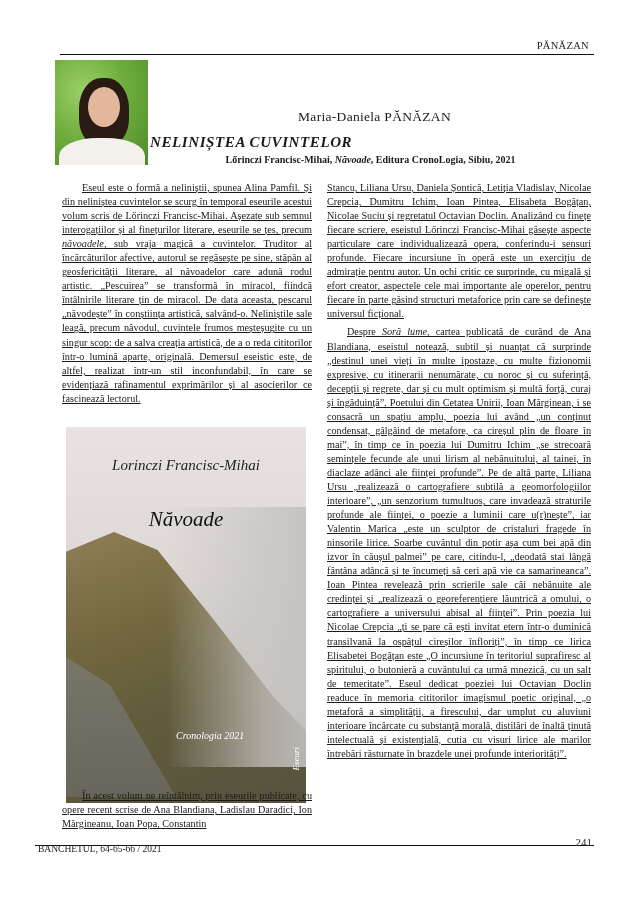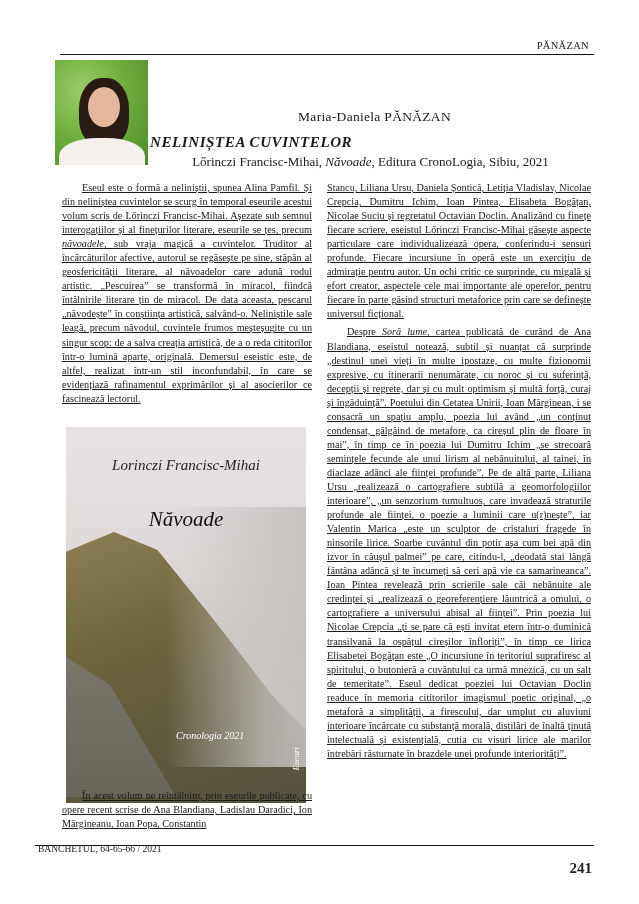--- a/index.html
+++ b/index.html
@@ -7,21 +7,21 @@
          font-family: "Liberation Serif", "DejaVu Serif", serif; color: #1a1a1a; }
   .section-label { position: absolute; right: 50px; top: 40px; font-size: 10.5px; letter-spacing: 0.3px; color: #222; }
   .rule-top { position: absolute; left: 60px; right: 45px; top: 54px; border-top: 1.6px solid #111; }
   .author-photo { position: absolute; left: 55px; top: 60px; width: 93px; height: 105px; overflow: hidden;
                   background: radial-gradient(ellipse at 30% 30%, #9ccf6a 0%, #6fae3c 45%, #4f8a2a 100%); }
   .author-photo .hair { position: absolute; left: 24px; top: 18px; width: 50px; height: 68px; border-radius: 45% 45% 40% 40%; background: #2a1a14; }
   .author-photo .face { position: absolute; left: 33px; top: 27px; width: 32px; height: 40px; border-radius: 50%; background: #e2b79b; }
   .author-photo .shirt { position: absolute; left: 4px; top: 78px; width: 86px; height: 40px; border-radius: 45% 45% 0 0; background: #f4f1ec; }
   .author-name { position: absolute; left: 150px; right: 40px; top: 109px; text-align: center; font-size: 13.5px; letter-spacing: 0.3px; }
   .article-title { position: absolute; left: 150px; right: 40px; top: 134px; text-align: left; font-size: 15px; font-weight: bold; font-style: italic; letter-spacing: 0.6px; }
-  .article-subtitle { position: absolute; left: 150px; right: 48px; top: 154px; text-align: center; font-size: 13px; font-weight: normal; }
+  .article-subtitle { position: absolute; left: 150px; right: 48px; top: 154px; text-align: center; font-size: 10px; font-weight: bold; }
   .col { position: absolute; font-size: 10.2px; line-height: 14.05px; text-align: justify; hyphens: manual; }
   .col p { margin: 0; text-indent: 20px; text-decoration: underline; }
   .col-left-1 { left: 62px; top: 181px; width: 250px; }
   .col-left-2 { left: 62px; top: 789px; width: 250px; }
   .col-right { left: 327px; top: 181px; width: 264px; }
   .col-right p + p { margin-top: 4px; }
   .book-cover { position: absolute; left: 66px; top: 427px; width: 240px; height: 376px; overflow: hidden;
                 background: linear-gradient(180deg, #e8e3e2 0%, #ddd8d6 40%, #c9c6c4 70%, #bdb9b6 100%); }
   .book-cover .mountain { position: absolute; left: -10px; top: 105px; width: 290px; height: 300px;
                 background: linear-gradient(160deg, #8a7a4f 0%, #6d6238 30%, #5b5634 55%, #4d4a3a 100%);
@@ -29,21 +29,21 @@
   .book-cover .haze { position: absolute; right: 0; top: 80px; width: 140px; height: 260px;
                 background: linear-gradient(90deg, rgba(210,206,204,0) 0%, rgba(200,196,194,0.75) 70%, rgba(195,192,190,0.9) 100%); }
   .book-cover .path { position: absolute; left: 0; top: 230px; width: 110px; height: 140px;
                 background: linear-gradient(180deg, #7a776e 0%, #6a675f 100%); clip-path: polygon(0 0, 40% 20%, 100% 100%, 0 100%); opacity: 0.9; }
   .cover-author { position: absolute; left: 0; right: 0; top: 30px; text-align: center; font-size: 15px; font-style: italic; color: #222; }
   .cover-title { position: absolute; left: 0; right: 0; top: 80px; text-align: center; font-size: 21px; font-style: italic; color: #111; }
   .cover-genre { position: absolute; right: 16px; top: 320px; font-size: 9px; font-style: italic; color: #fff; transform: rotate(-90deg); transform-origin: right top; }
   .cover-publisher { position: absolute; left: 110px; top: 303px; font-size: 10px; font-style: italic; color: #fff; }
   .rule-bottom { position: absolute; left: 35px; right: 45px; top: 845px; border-top: 1.4px solid #111; }
   .footer-left { position: absolute; left: 38px; top: 844px; font-size: 9.5px; color: #222; }
-  .footer-right { position: absolute; right: 47px; top: 860px; font-size: 15px; color: #222; font-weight: bold; }
+  .footer-right { position: absolute; right: 47px; top: 836px; font-size: 11px; color: #222; }
   em { font-style: italic; }
 </style>
 </head>
 <body>
 
 <div class="section-label">PĂNĂZAN</div>
 <div class="rule-top"></div>
 
 <div class="author-photo">
   <div class="hair"></div>

